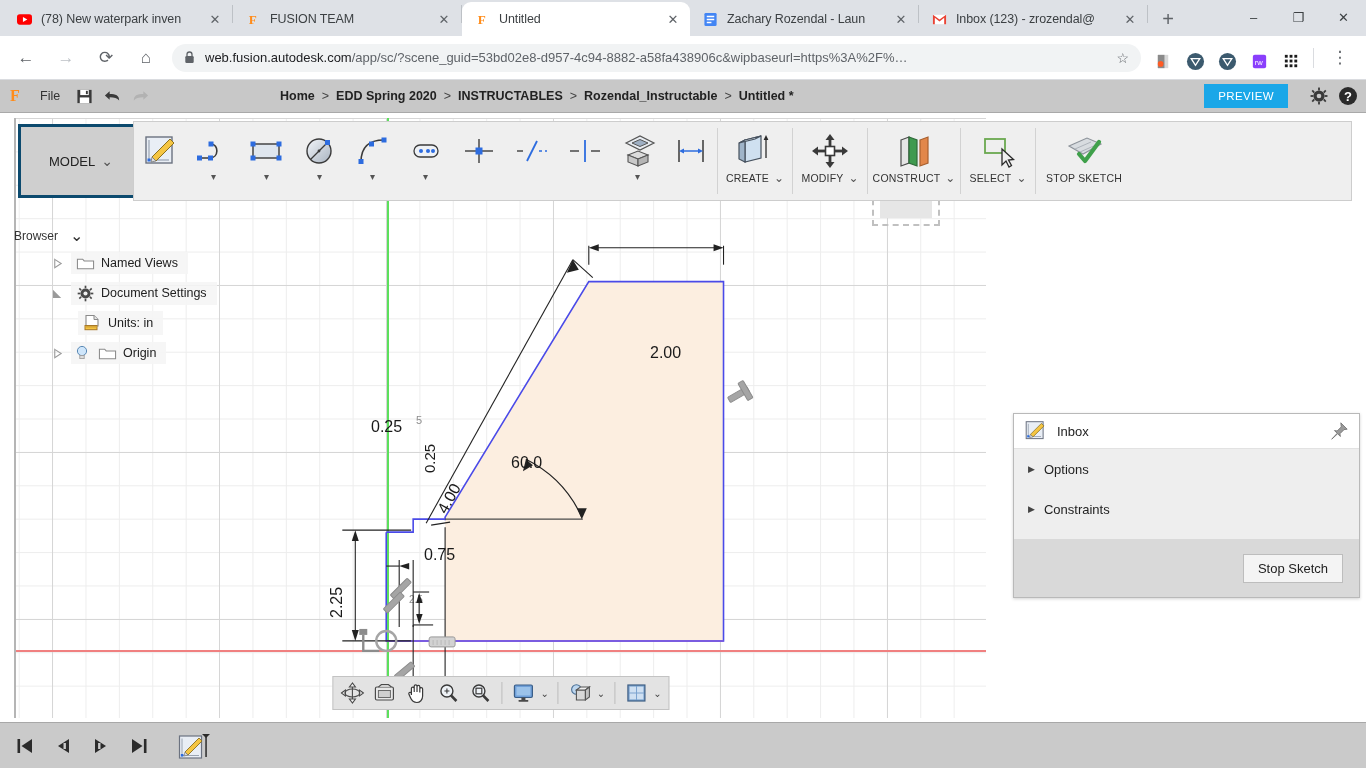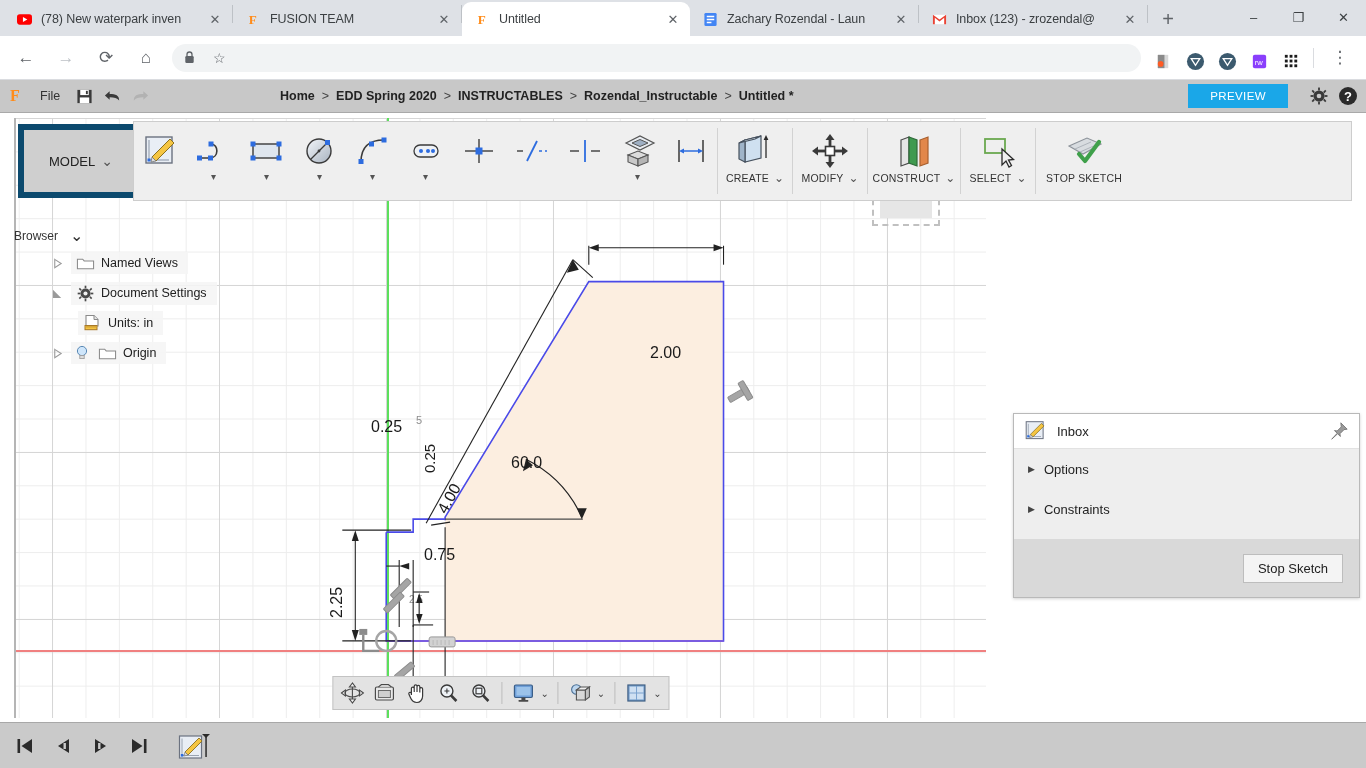--- a/index.html
+++ b/index.html
@@ -98,33 +98,33 @@
   .fh-icon { width: 28px; display: flex; align-items:center; justify-content:center; }
   .breadcrumb {
     position: absolute; left: 280px;
     display: flex; align-items: center; gap: 7px;
     font-size: 12.5px; color: #222; font-weight: bold;
   }
   .breadcrumb .sep { font-weight: normal; color: #444; }
   .preview-btn {
     position: absolute; right: 78px;
     background: #1aa7e8; color: #fff; font-size: 11.5px;
-    padding: 6px 22px; letter-spacing: 0.4px;
+    padding: 6px 14px; letter-spacing: 0.4px;
   }
   .hdr-right { position: absolute; right: 8px; display: flex; align-items: center; gap: 10px; }
 
   
   .toolbar-wrap {
     position: relative; height: 94px;
     background: transparent;
   }
   .model-box {
     position: absolute; left: 18px; top: 11px;
     width: 126px; height: 74px;
-    background: #cfcfcf; border: 6px solid #0c4a6e;
+    background: #cfcfcf; border: 3px solid #0c4a6e;
     display: flex; align-items: center; justify-content: center; gap: 6px;
     font-size: 13px; color: #222;
   }
   .ribbon {
     position: absolute; left: 133px; top: 8px; right: 14px; height: 80px;
     background: #efefef; border: 1px solid #cdcdcd;
     display: flex; align-items: stretch;
   }
   .rgroup { display: flex; align-items: stretch; }
   .rsep { width: 1px; background: #d2d2d2; margin: 6px 0; }
@@ -343,20 +343,21 @@
     <div class="navbtn">⟳</div>
     <div class="navbtn">⌂</div>
 
     <div class="urlbox">
       <span class="lock">
         <svg width="11" height="13" viewBox="0 0 11 13">
             <path d="M3 5V3.5a2.5 2.5 0 0 1 5 0V5" fill="none" stroke="#5f6368" stroke-width="1.3"></path>
             <rect x="1.3" y="5" width="8.4" height="7" rx="1.2" fill="#5f6368"></rect>
           </svg>
       </span>
+      <span class="urltext"><b>web.fusion.autodesk.com</b><span>/app/sc/?scene_guid=53bd02e8-d957-4c94-8882-a58fa438906c&amp;wipbaseurl=https%3A%2F%…</span></span>
       <span class="star">☆</span>
     </div>
 
     <div class="exticon">
       <svg width="19" height="19" viewBox="0 0 20 20">
           <path d="M4 3h11v14H4z" fill="#d8d8d8"></path>
           <path d="M4 3h7v14H4z" fill="#8a8a8a"></path>
           <circle cx="7" cy="12.5" r="3" fill="#ff5b24"></circle>
         </svg>
     </div>

